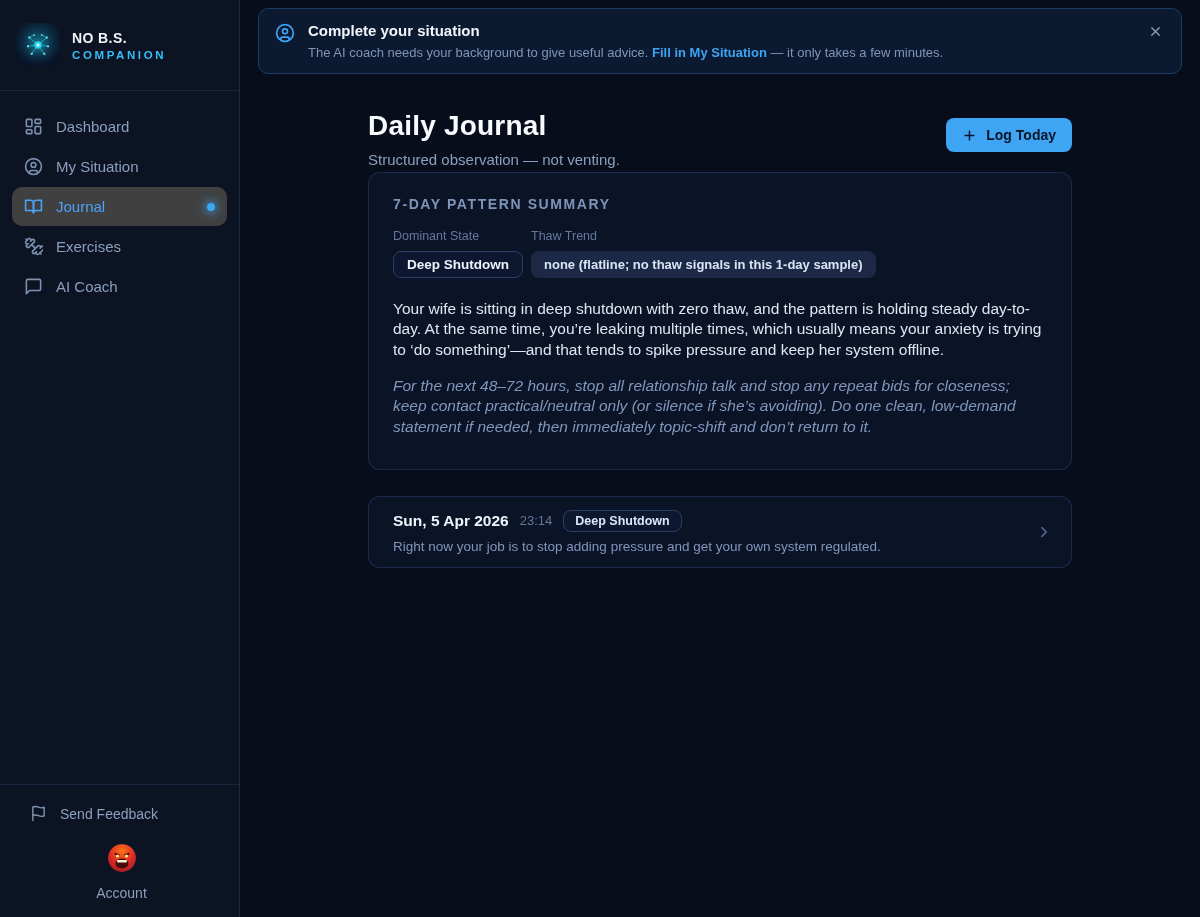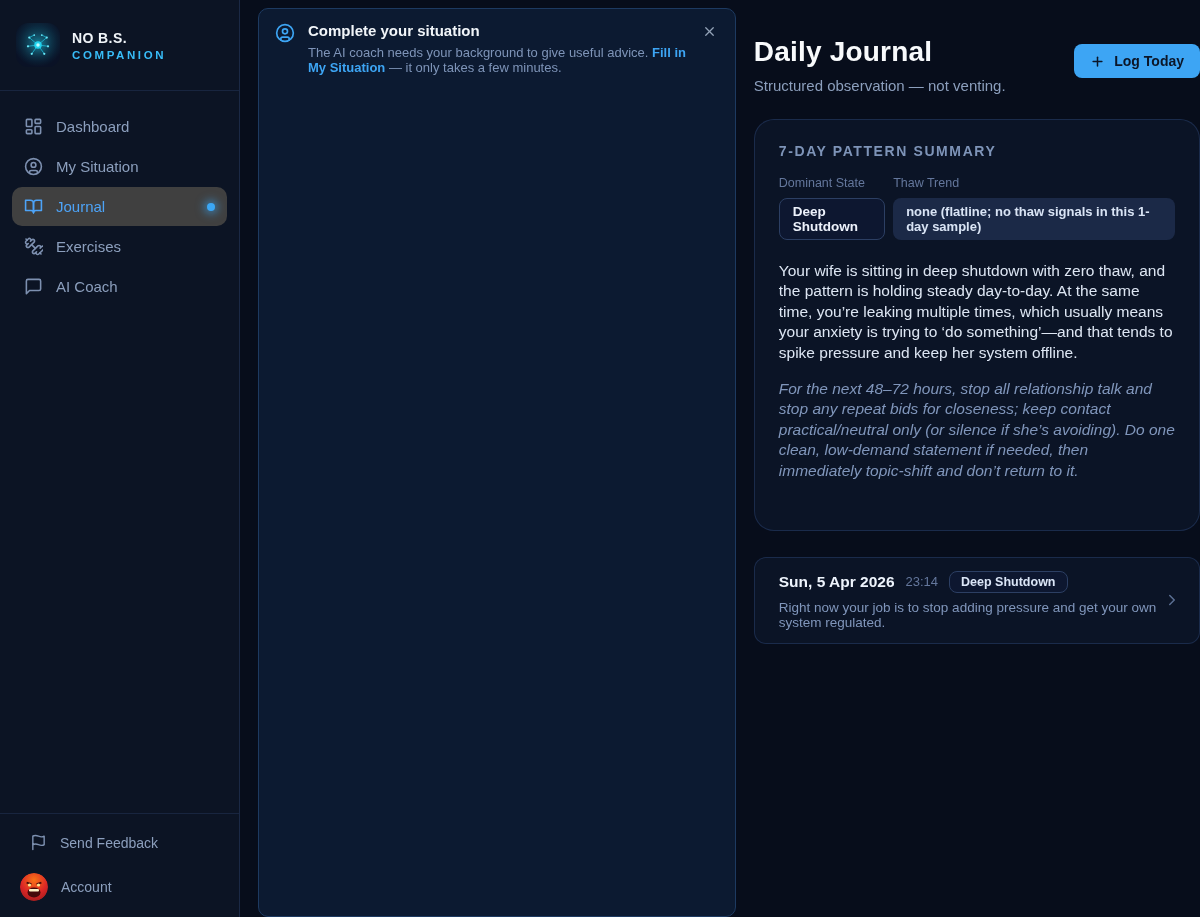--- a/index.html
+++ b/index.html
@@ -45,25 +45,25 @@
   .nav-item.active { background: #404040; color: #4da3f7; }
   .nav-item.active .nav-ic { color: #4da3f7; }
   .active-dot {
     width: 8px; height: 8px; border-radius: 50%;
     background: #3ba7f5; margin-left: auto;
     box-shadow: 0 0 9px 3px rgba(59,167,245,.55);
   }
 
   .sidebar-footer { margin-top: auto; border-top: 1px solid #18253f; padding: 20px 16px 16px; }
   .feedback-row { display: flex; align-items: center; gap: 13px; color: #8c9fbd; font-size: 14px; padding-left: 14px; cursor: pointer; }
-  .account-row { display: flex; align-items: center; gap: 13px; color: #8c9fbd; font-size: 14px; margin-top: 22px; padding-left: 4px; cursor: pointer; }
+  .account-row { display: flex; align-items: center; gap: 13px; color: #8c9fbd; font-size: 14px; margin-top: 22px; padding-left: 4px; cursor: pointer; flex-direction: column; }
   .avatar { width: 28px; height: 28px; border-radius: 50%; overflow: hidden; }
 
   
-  .main { flex: 1; display: flex; flex-direction: row; background: #070d1b; }
+  .main { flex: 1; display: flex; flex-direction: column; background: #070d1b; }
 
   .banner {
     margin: 8px 18px 0;
     background: #0c1a31;
     border: 1px solid #1d3a61;
     border-radius: 10px;
     padding: 13px 16px;
     display: flex; gap: 13px; align-items: flex-start;
   }
   .banner-icon { color: #3da5f4; margin-top: 1px; }
@@ -79,25 +79,25 @@
   .log-btn {
     background: #3da5f4; color: #0b1628;
     border: none; border-radius: 8px;
     padding: 9px 16px; font-size: 14px; font-weight: bold;
     font-family: "Liberation Sans", sans-serif;
     display: flex; align-items: center; gap: 9px;
     margin-top: 8px; cursor: pointer;
   }
 
   .pattern-card {
-    margin-top: 25px;
+    margin-top: 4px;
     background: #0b1426;
     border: 1px solid rgba(40,62,105,.55);
-    border-radius: 20px;
-    padding: 23px 24px 33px;
+    border-radius: 12px;
+    padding: 23px 24px 16px;
   }
   .pattern-title { color: #7e94b8; font-size: 14px; font-weight: 600; letter-spacing: 1.6px; }
   .stats { display: flex; gap: 8px; margin-top: 17px; }
   .stat-label { color: #64779c; font-size: 12.5px; margin-bottom: 8px; }
   .badge-outline {
     display: inline-block;
     border: 1px solid #2c3f63; background: #0d1730;
     border-radius: 8px; padding: 5px 13px;
     color: #edf2fb; font-weight: bold; font-size: 13.5px;
   }

